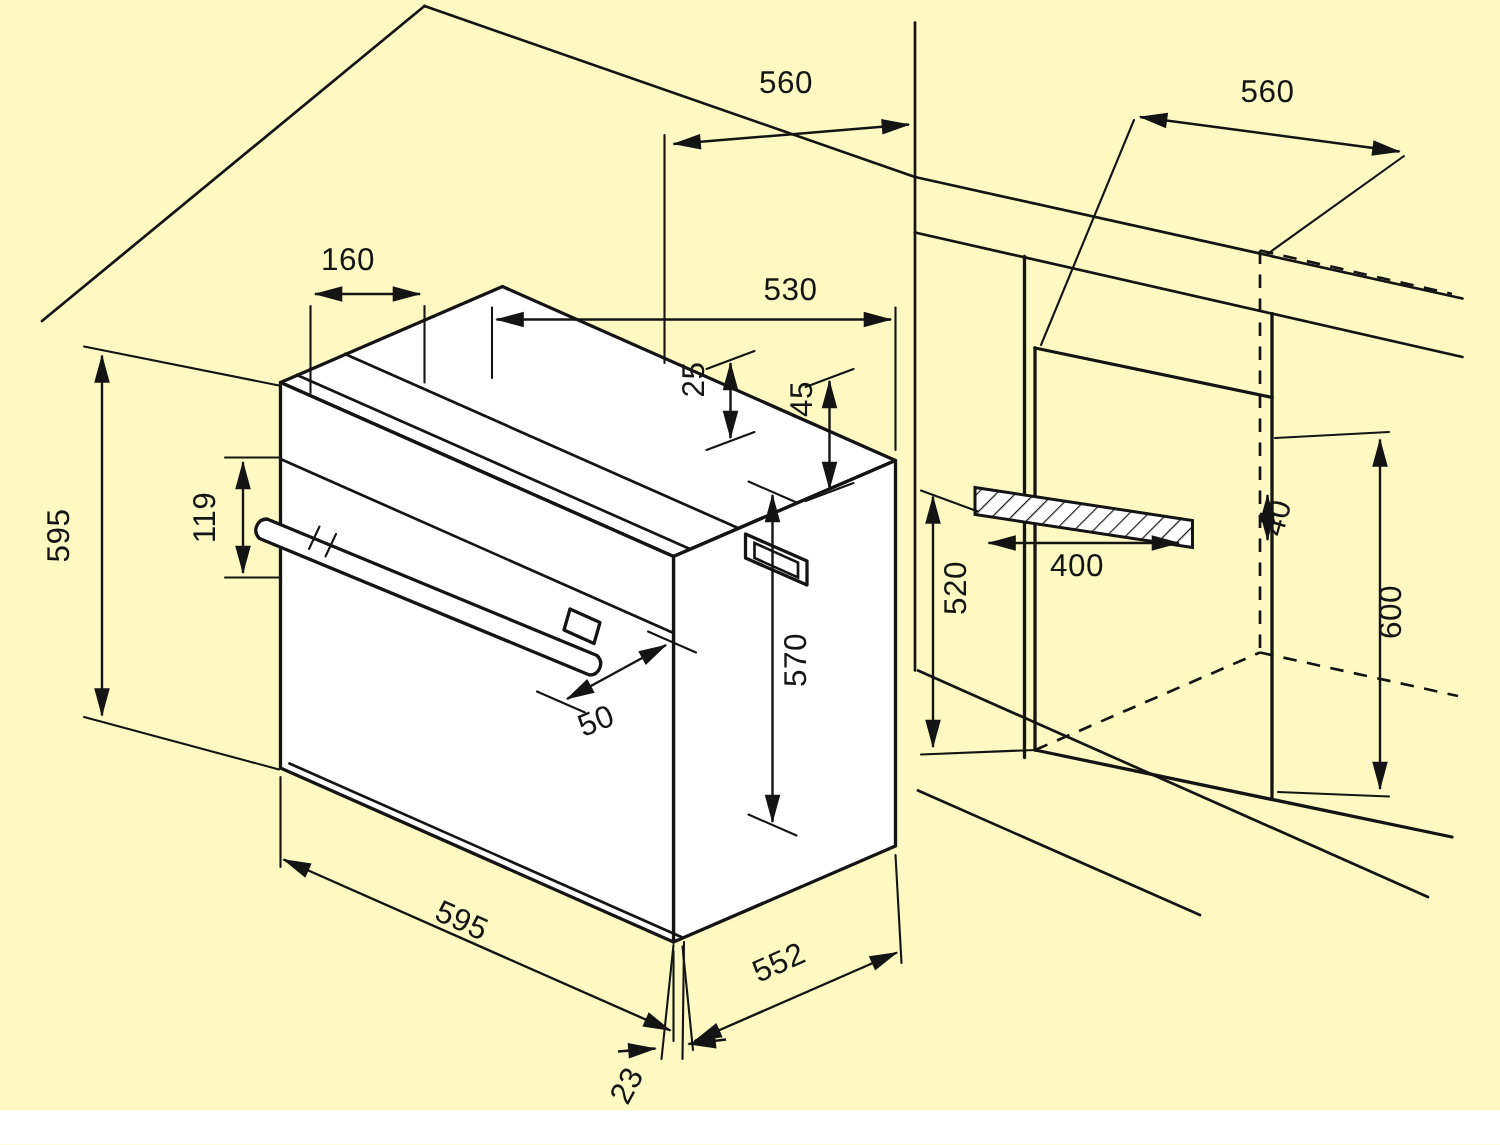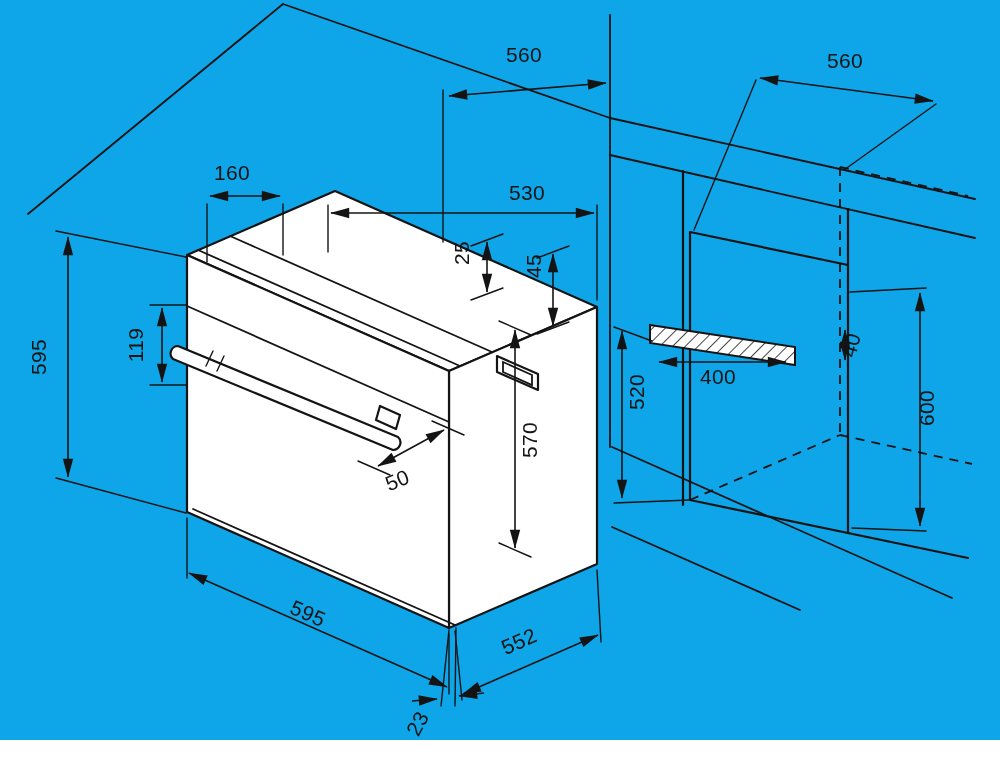--- a/index.html
+++ b/index.html
@@ -1,16 +1,16 @@
 <!DOCTYPE html>
 <html><head>
 <meta charset="utf-8">
 <style>
   html,body{margin:0;padding:0;background:#ffffff;}
-  .stage{position:relative;width:1000px;height:740px;background:#0ea5e9;overflow:hidden;
+  .stage{position:relative;width:1000px;height:740px;background:#fef9c3;overflow:hidden;
          font-family:"Liberation Sans", sans-serif;}
   svg{display:block;}
   .o    {stroke:#141414;stroke-width:2.2;fill:none;stroke-linejoin:round;stroke-linecap:round;}
   .of   {stroke:#141414;stroke-width:2.2;fill:#ffffff;stroke-linejoin:round;}
   .thin {stroke:#141414;stroke-width:1.8;fill:none;stroke-linecap:round;}
   .hid  {stroke:#141414;stroke-width:1.8;fill:none;stroke-dasharray:9 7;stroke-linecap:butt;}
   .ext  {stroke:#141414;stroke-width:1.4;fill:none;stroke-linecap:round;}
   .dimline{stroke:#141414;stroke-width:1.6;fill:none;
            marker-start:url(#arr);marker-end:url(#arr);}
   .lead {stroke:#141414;stroke-width:1.6;fill:none;marker-end:url(#arr);}

